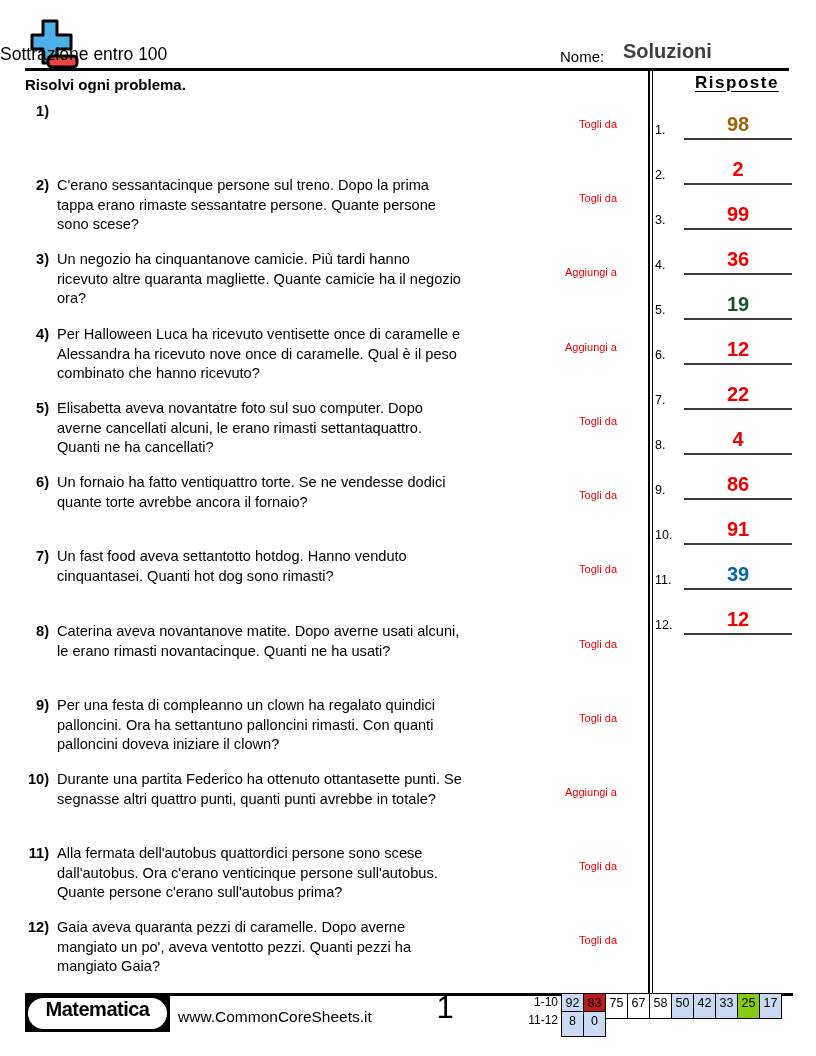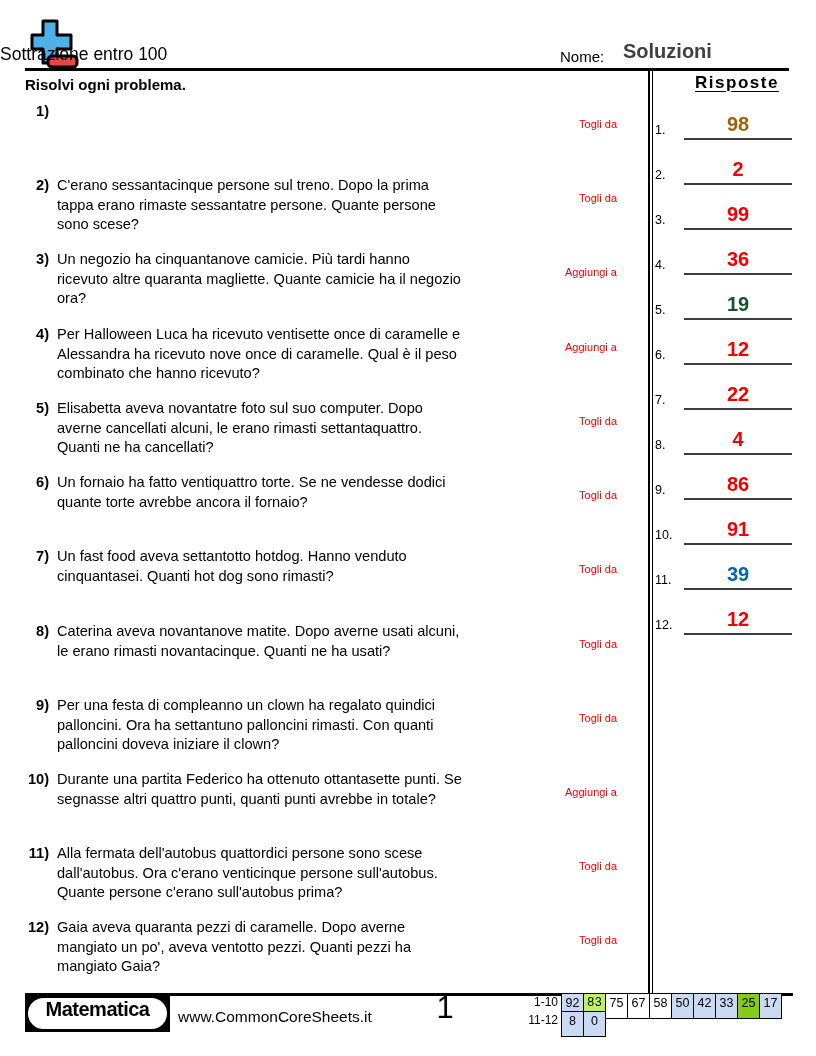--- a/index.html
+++ b/index.html
@@ -217,21 +217,21 @@
     <div class="brand-capsule">
       <span>Matematica</span>
     </div>
   </div>
   <div class="website">www.CommonCoreSheets.it</div>
   <div class="page-number">1</div>
 
   <div class="score-row" style="left:516px;top:993px">
     <span class="slabel">1-10</span>
     <span class="scell" style="background: rgb(201, 218, 242);">92</span>
-    <span class="scell" style="background: #bef264; font-family: Liberation Mono, monospace;">83</span>
+    <span class="scell" style="background: #b91c1c;">83</span>
     <span class="scell">75</span>
     <span class="scell">67</span>
     <span class="scell">58</span>
     <span class="scell" style="background: rgb(201, 218, 242);">50</span>
     <span class="scell" style="background: rgb(201, 218, 242);">42</span>
     <span class="scell" style="background: rgb(201, 218, 242);">33</span>
     <span class="scell" style="background: #84cc16;">25</span>
     <span class="scell" style="background: rgb(201, 218, 242);">17</span>
   </div>
   <div class="score-row" style="left:516px;top:1011px">

